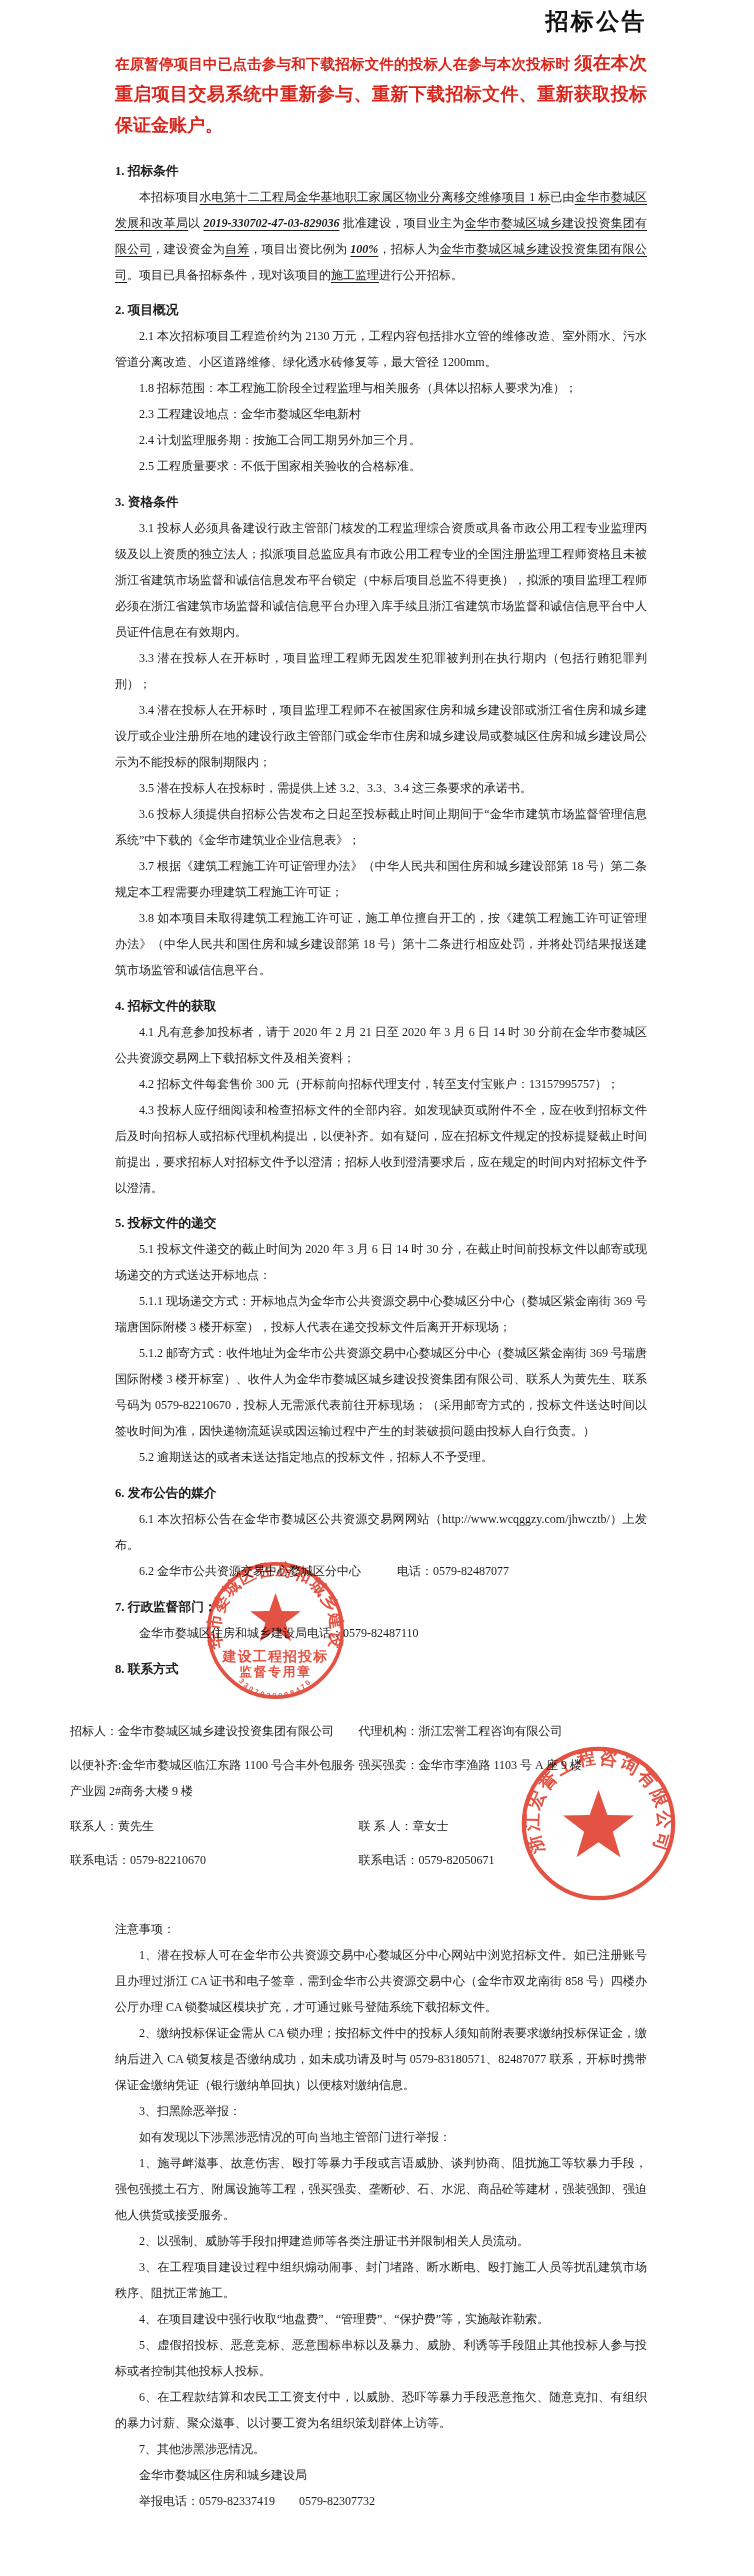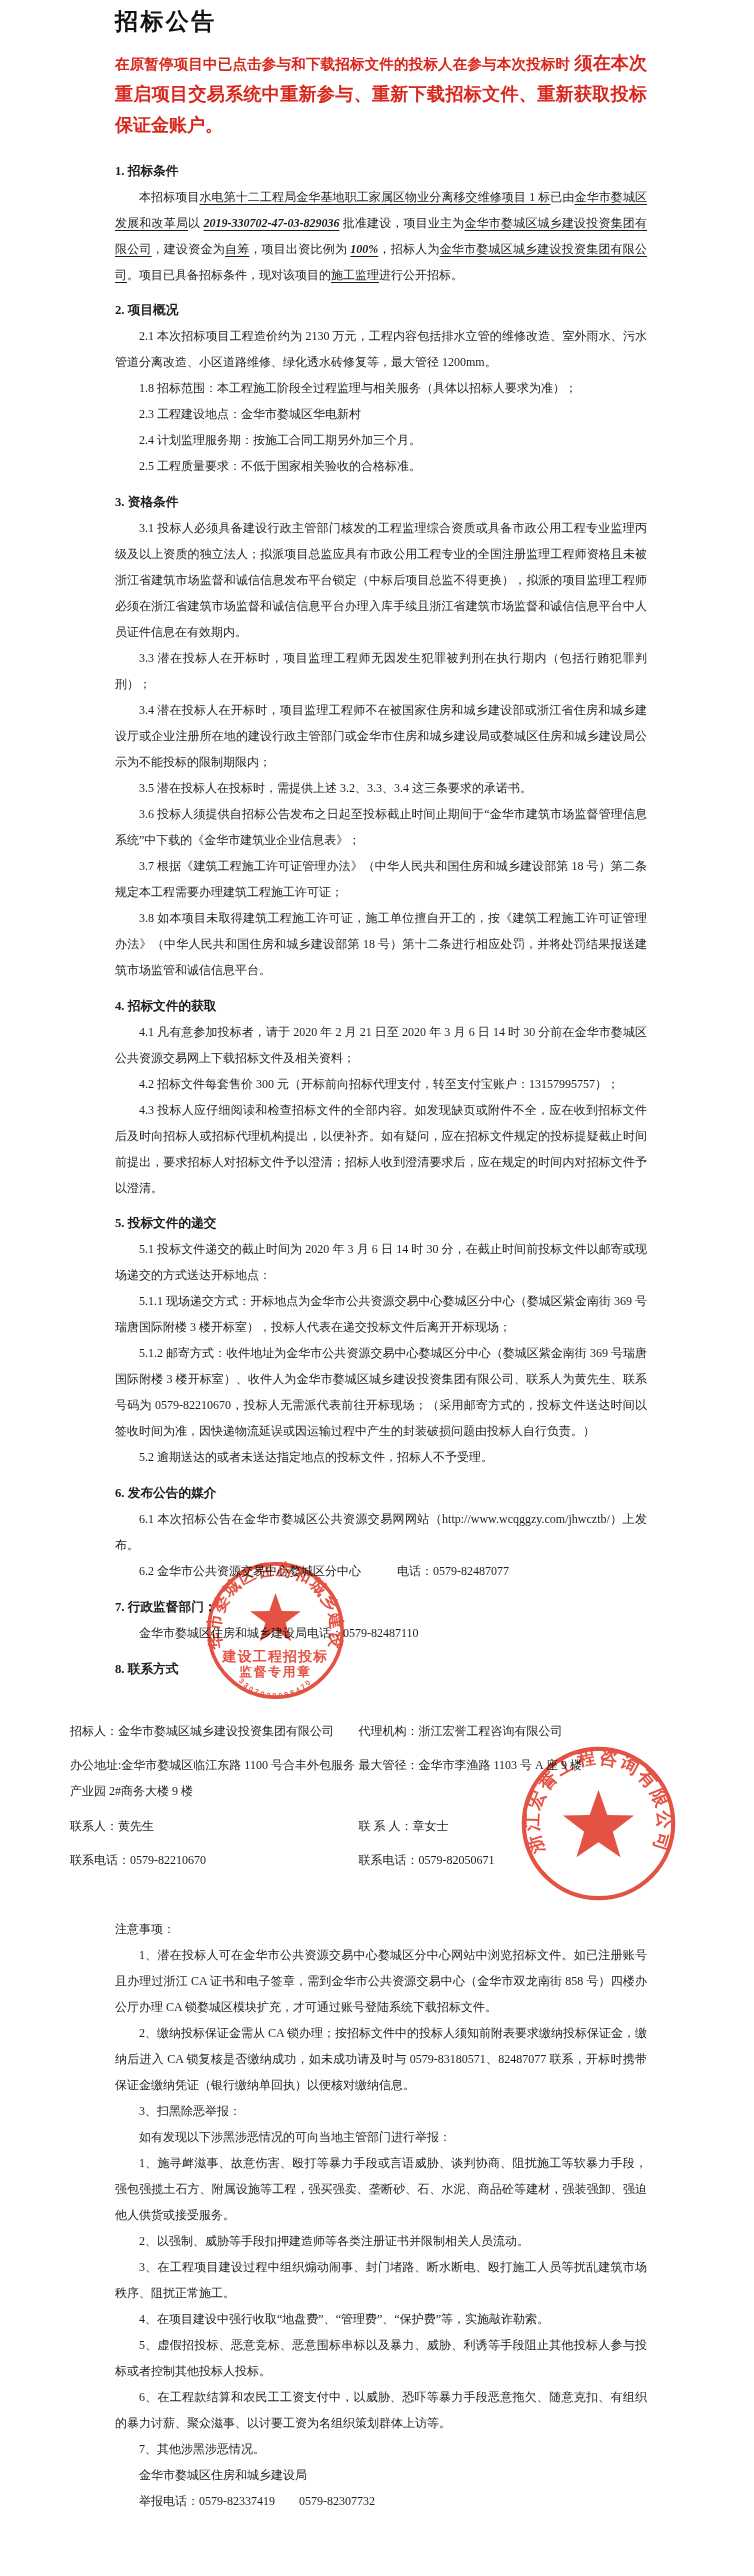--- a/index.html
+++ b/index.html
@@ -9,21 +9,21 @@
     min-height:2576px;
     margin:0 auto;
     background:#ffffff;
     font-family:"Liberation Serif","DejaVu Serif",serif;
     color:#1d1d1d;
     border-bottom:0.6px solid #c9c9c9;
     overflow:hidden;
   }
   .content{padding:6px 107px 24px 115px;}
   .doc-title{
-    text-align:left;
+    text-align:right;
     font-size:23px;
     font-weight:600;
     letter-spacing:2.4px;
     margin:0 0 12px 0;
     color:#111;
   }
   .red-notice{
     color:#d9261c;
     font-family:"Liberation Sans","DejaVu Sans",sans-serif;
     font-weight:700;
@@ -119,27 +119,27 @@
         <div class="para"><span>6.1 本次招标公告在金华市婺城区公共资源交易网网站（http://www.wcqggzy.com/jhwcztb/）上发布。</span></div>
         <div class="para"><span>6.2 金华市公共资源交易中心婺城区分中心　　　电话：0579-82487077</span></div>
         <div class="heading"><span>7. 行政监督部门：</span></div>
         <div class="para"><span>金华市婺城区住房和城乡建设局电话：0579-82487110</span></div>
         <div class="heading"><span>8. 联系方式</span></div>
       </div>
 
     <div class="contact-section">
       <div class="contact-col">
         <div class="c-row"><span>招标人：</span><span>金华市婺城区城乡建设投资集团有限公司</span></div>
-        <div class="c-row addr"><span>办公地址:</span><span>金华市婺城区临江东路 1100 号合丰外包服务产业园 2#商务大楼 9 楼</span></div>
+        <div class="c-row addr"><span>以便补齐:</span><span>金华市婺城区临江东路 1100 号合丰外包服务产业园 2#商务大楼 9 楼</span></div>
         <div class="c-row"><span>联系人：</span><span>黄先生</span></div>
         <div class="c-row"><span>联系电话：</span><span>0579-82210670</span></div>
       </div>
       <div class="contact-col">
         <div class="c-row"><span>代理机构：</span><span>浙江宏誉工程咨询有限公司</span></div>
-        <div class="c-row addr"><span>最大管径：</span><span>金华市李渔路 1103 号 A 座 9 楼</span></div>
+        <div class="c-row addr"><span>强买强卖：</span><span>金华市李渔路 1103 号 A 座 9 楼</span></div>
         <div class="c-row"><span>联 系 人：</span><span>章女士</span></div>
         <div class="c-row"><span>联系电话：</span><span>0579-82050671</span></div>
       </div>
     </div>
 
     <div class="notices-section">
       <div class="notices-label">注意事项：</div>
       <div>
           <div class="notice-item"><span>1、潜在投标人可在金华市公共资源交易中心婺城区分中心网站中浏览招标文件。如已注册账号且办理过浙江 CA 证书和电子签章，需到金华市公共资源交易中心（金华市双龙南街 858 号）四楼办公厅办理 CA 锁婺城区模块扩充，才可通过账号登陆系统下载招标文件。</span></div>
           <div class="notice-item"><span>2、缴纳投标保证金需从 CA 锁办理；按招标文件中的投标人须知前附表要求缴纳投标保证金，缴纳后进入 CA 锁复核是否缴纳成功，如未成功请及时与 0579-83180571、82487077 联系，开标时携带保证金缴纳凭证（银行缴纳单回执）以便核对缴纳信息。</span></div>

